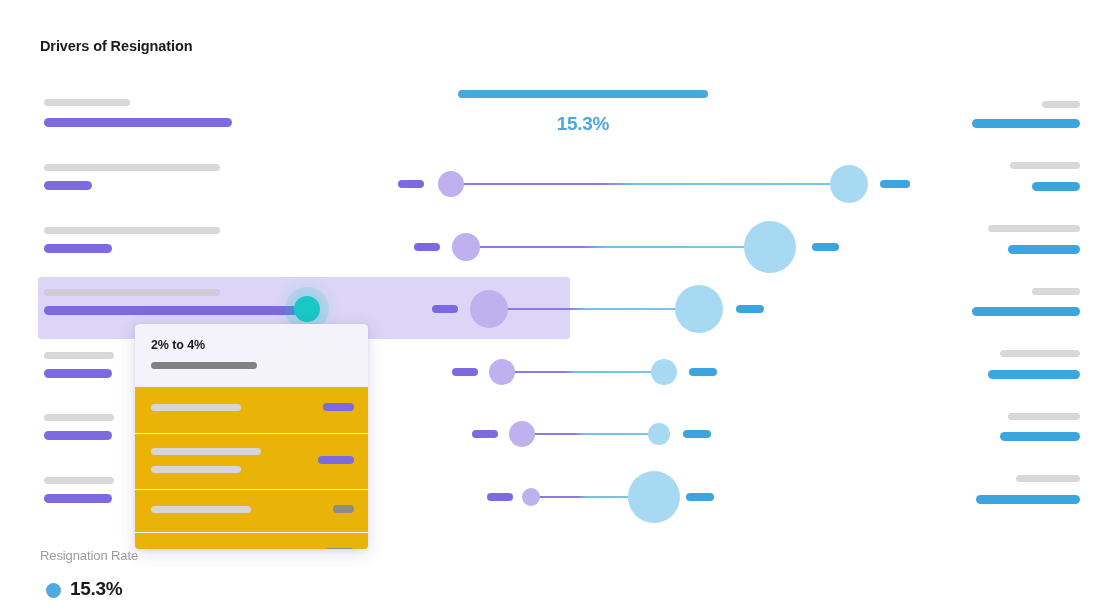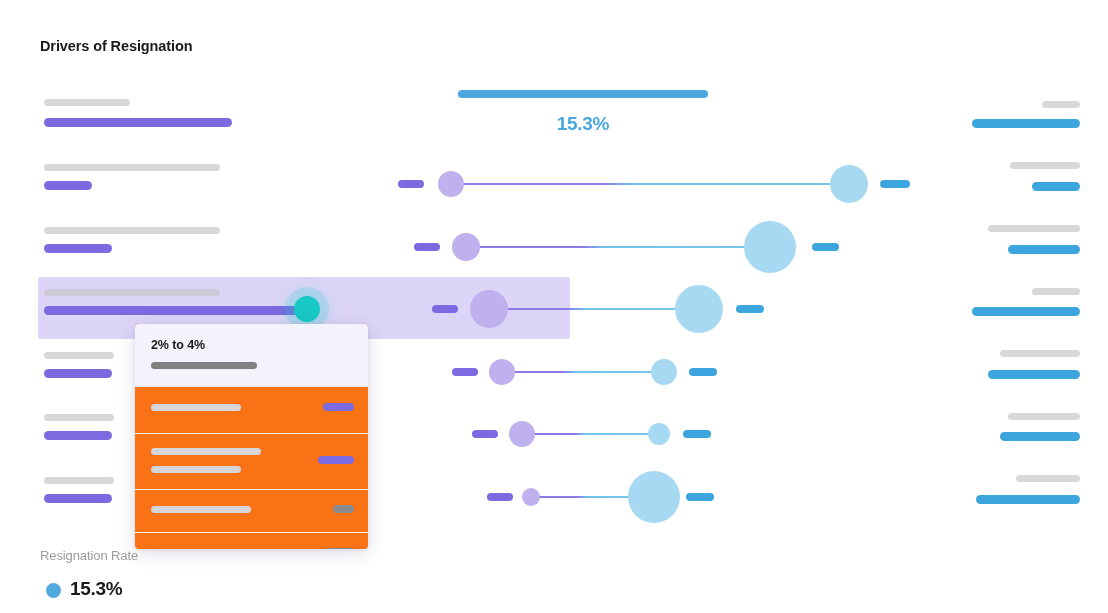--- a/index.html
+++ b/index.html
@@ -50,21 +50,21 @@
   
   #cursor-dot{
     position:absolute;left:294px;top:296px;width:26px;height:26px;
     border-radius:50%;background:#18c8c4;
     box-shadow:0 0 0 9px rgba(24,200,196,0.16),0 0 18px 6px rgba(24,200,196,0.20);
   }
 
   
   #tooltip-card{
     position:absolute;left:135px;top:324px;width:233px;height:225px;
-    background:#f97316;border-radius:4px;
+    background:#eab308;border-radius:4px;
     box-shadow:0 4px 18px rgba(60,50,110,0.16),0 1px 4px rgba(60,50,110,0.10);
     overflow:hidden;
   }
   #tooltip-head{
     position:relative;height:62px;background:#f4f2fa;
     border-bottom:1px solid #eceaf4;
   }
   #tooltip-title{
     position:absolute;left:16px;top:14px;
     font-size:12.5px;font-weight:700;color:#1a1a1a;letter-spacing:-0.1px;

